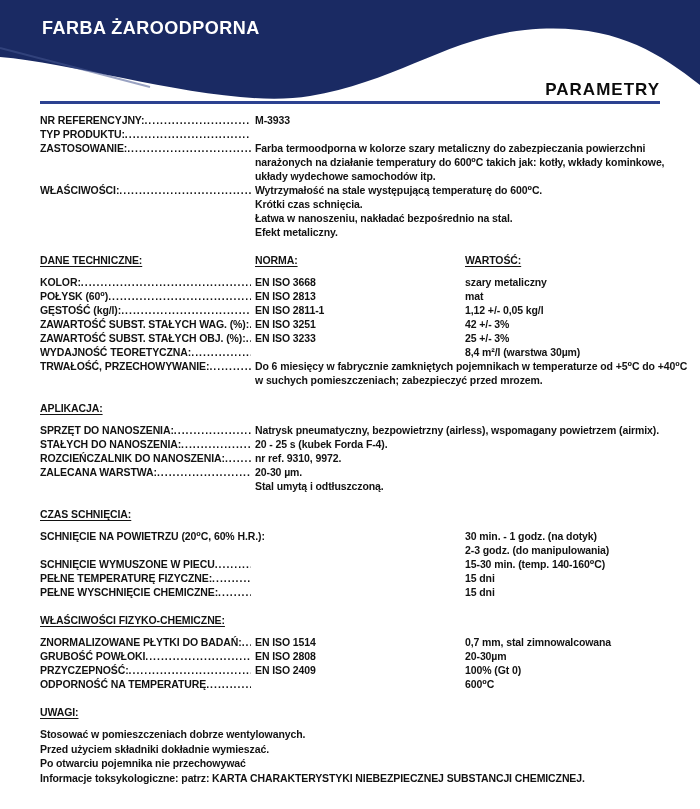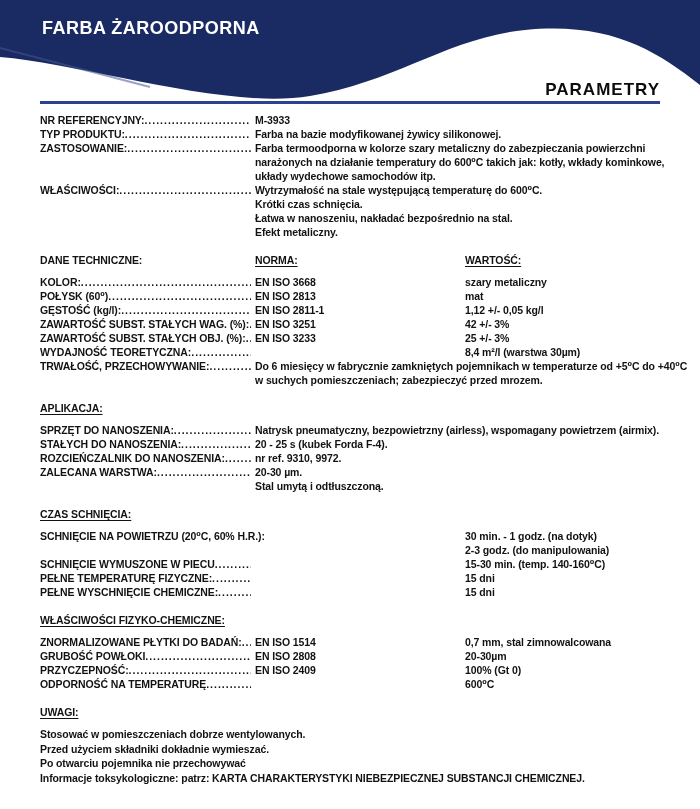--- a/index.html
+++ b/index.html
@@ -38,21 +38,21 @@
   .span23 { grid-column:2/4; }
   .span12 { grid-column:1/3; display:flex; align-items:baseline; white-space:nowrap; }
   .lines div { line-height:14px; white-space:nowrap; }
 
   .sec-h {
     margin:14px 0 8px 0; line-height:14px;
     text-decoration:underline; text-underline-offset:2px; white-space:nowrap;
   }
   .cols-h { margin:14px 0 8px 0; }
   .cols-h .c2, .cols-h .c3 { text-decoration:underline; text-underline-offset:2px; }
-  .cols-h .c1 span { text-underline-offset:2px; }
+  .cols-h .c1 span { text-decoration:underline; text-underline-offset:2px; }
 
   .notes div { line-height:14.5px; white-space:nowrap; }
 </style>
 </head>
 <body>
 
 <div class="hdr">
   <svg width="700" height="106" viewBox="0 0 700 106" aria-hidden="true">
     <path d="M0,0 H700 V85 C655,50 610,22 525,30 C450,37 395,82 310,96 C225,110 85,64 0,57 Z" fill="#1a2a63"></path>
     <path d="M0,48 L150,87" stroke="#46558f" stroke-width="2" opacity="0.55" fill="none"></path>
@@ -71,23 +71,20 @@
       </div>
     <div class="lines span23">
         <div>M-3933</div>
       </div>
   </div>
   <div class="grid-row">
     <div class="c1">
         <span>TYP PRODUKTU:</span>
         <span class="leader"></span>
       </div>
-    <div class="lines span23">
-        <div>Farba na bazie modyfikowanej żywicy silikonowej.</div>
-      </div>
   </div>
   <div class="grid-row">
     <div class="c1">
         <span>ZASTOSOWANIE:</span>
         <span class="leader"></span>
       </div>
     <div class="lines span23">
       <div>Farba termoodporna w kolorze szary metaliczny do zabezpieczania powierzchni</div>
       <div>narażonych na działanie temperatury do 600⁰C takich jak: kotły, wkłady kominkowe,</div>
       <div>układy wydechowe samochodów itp.</div>

